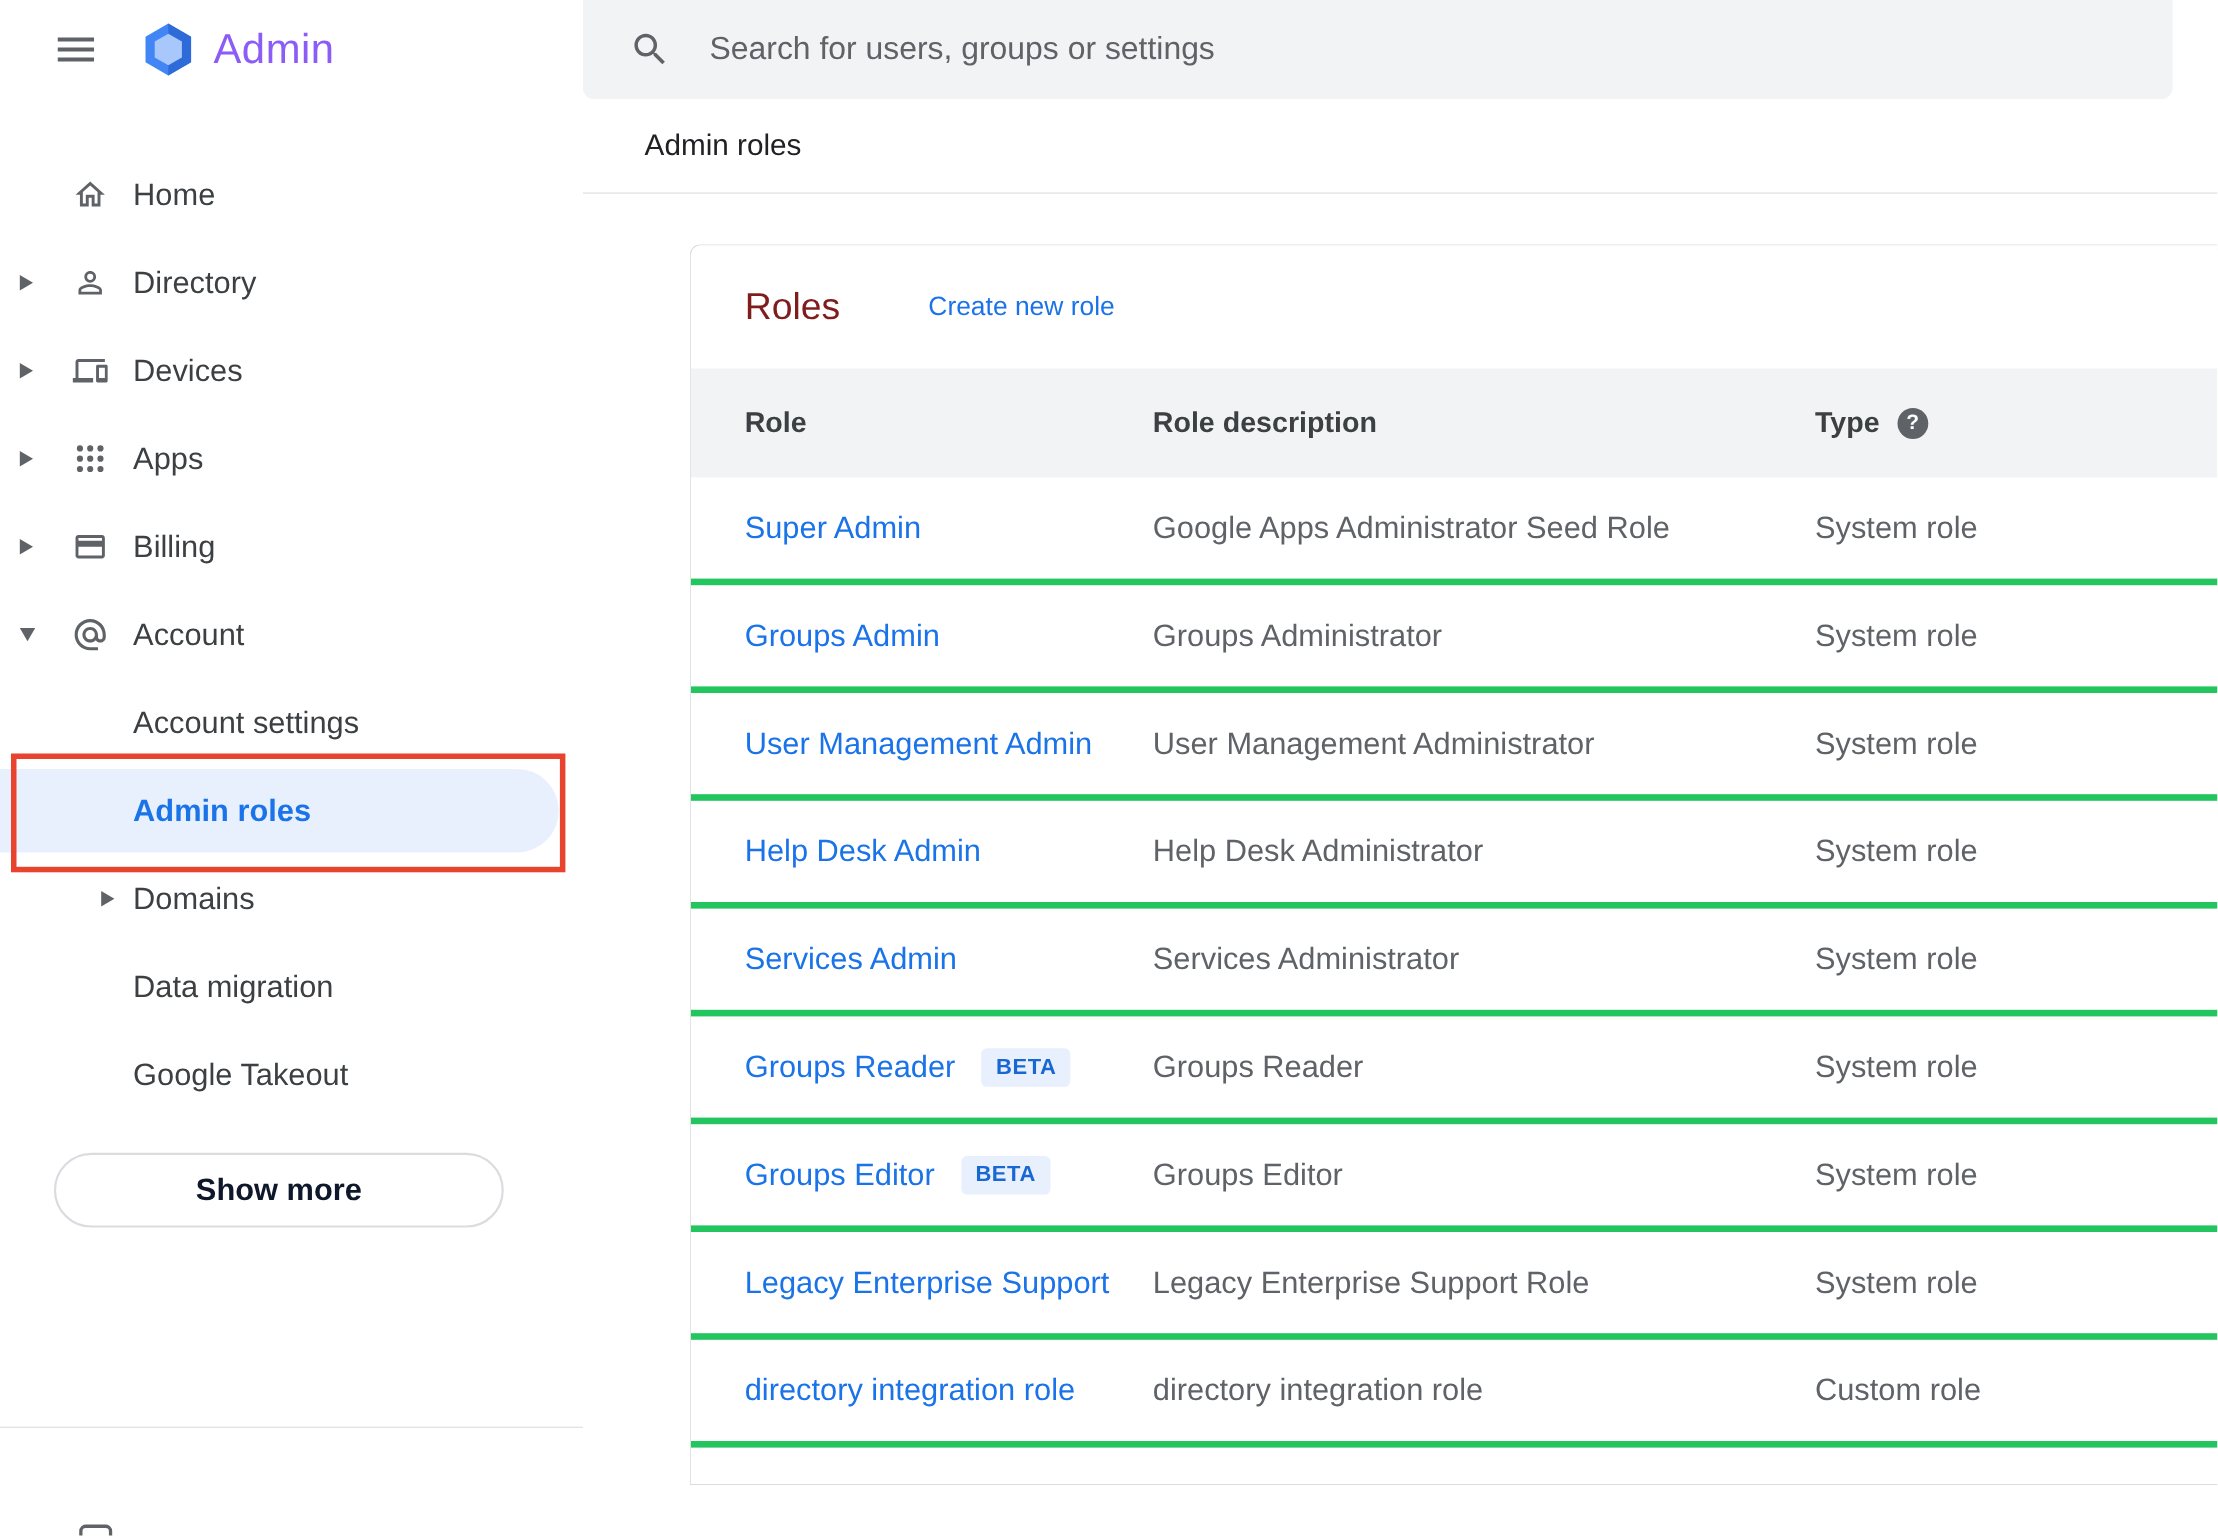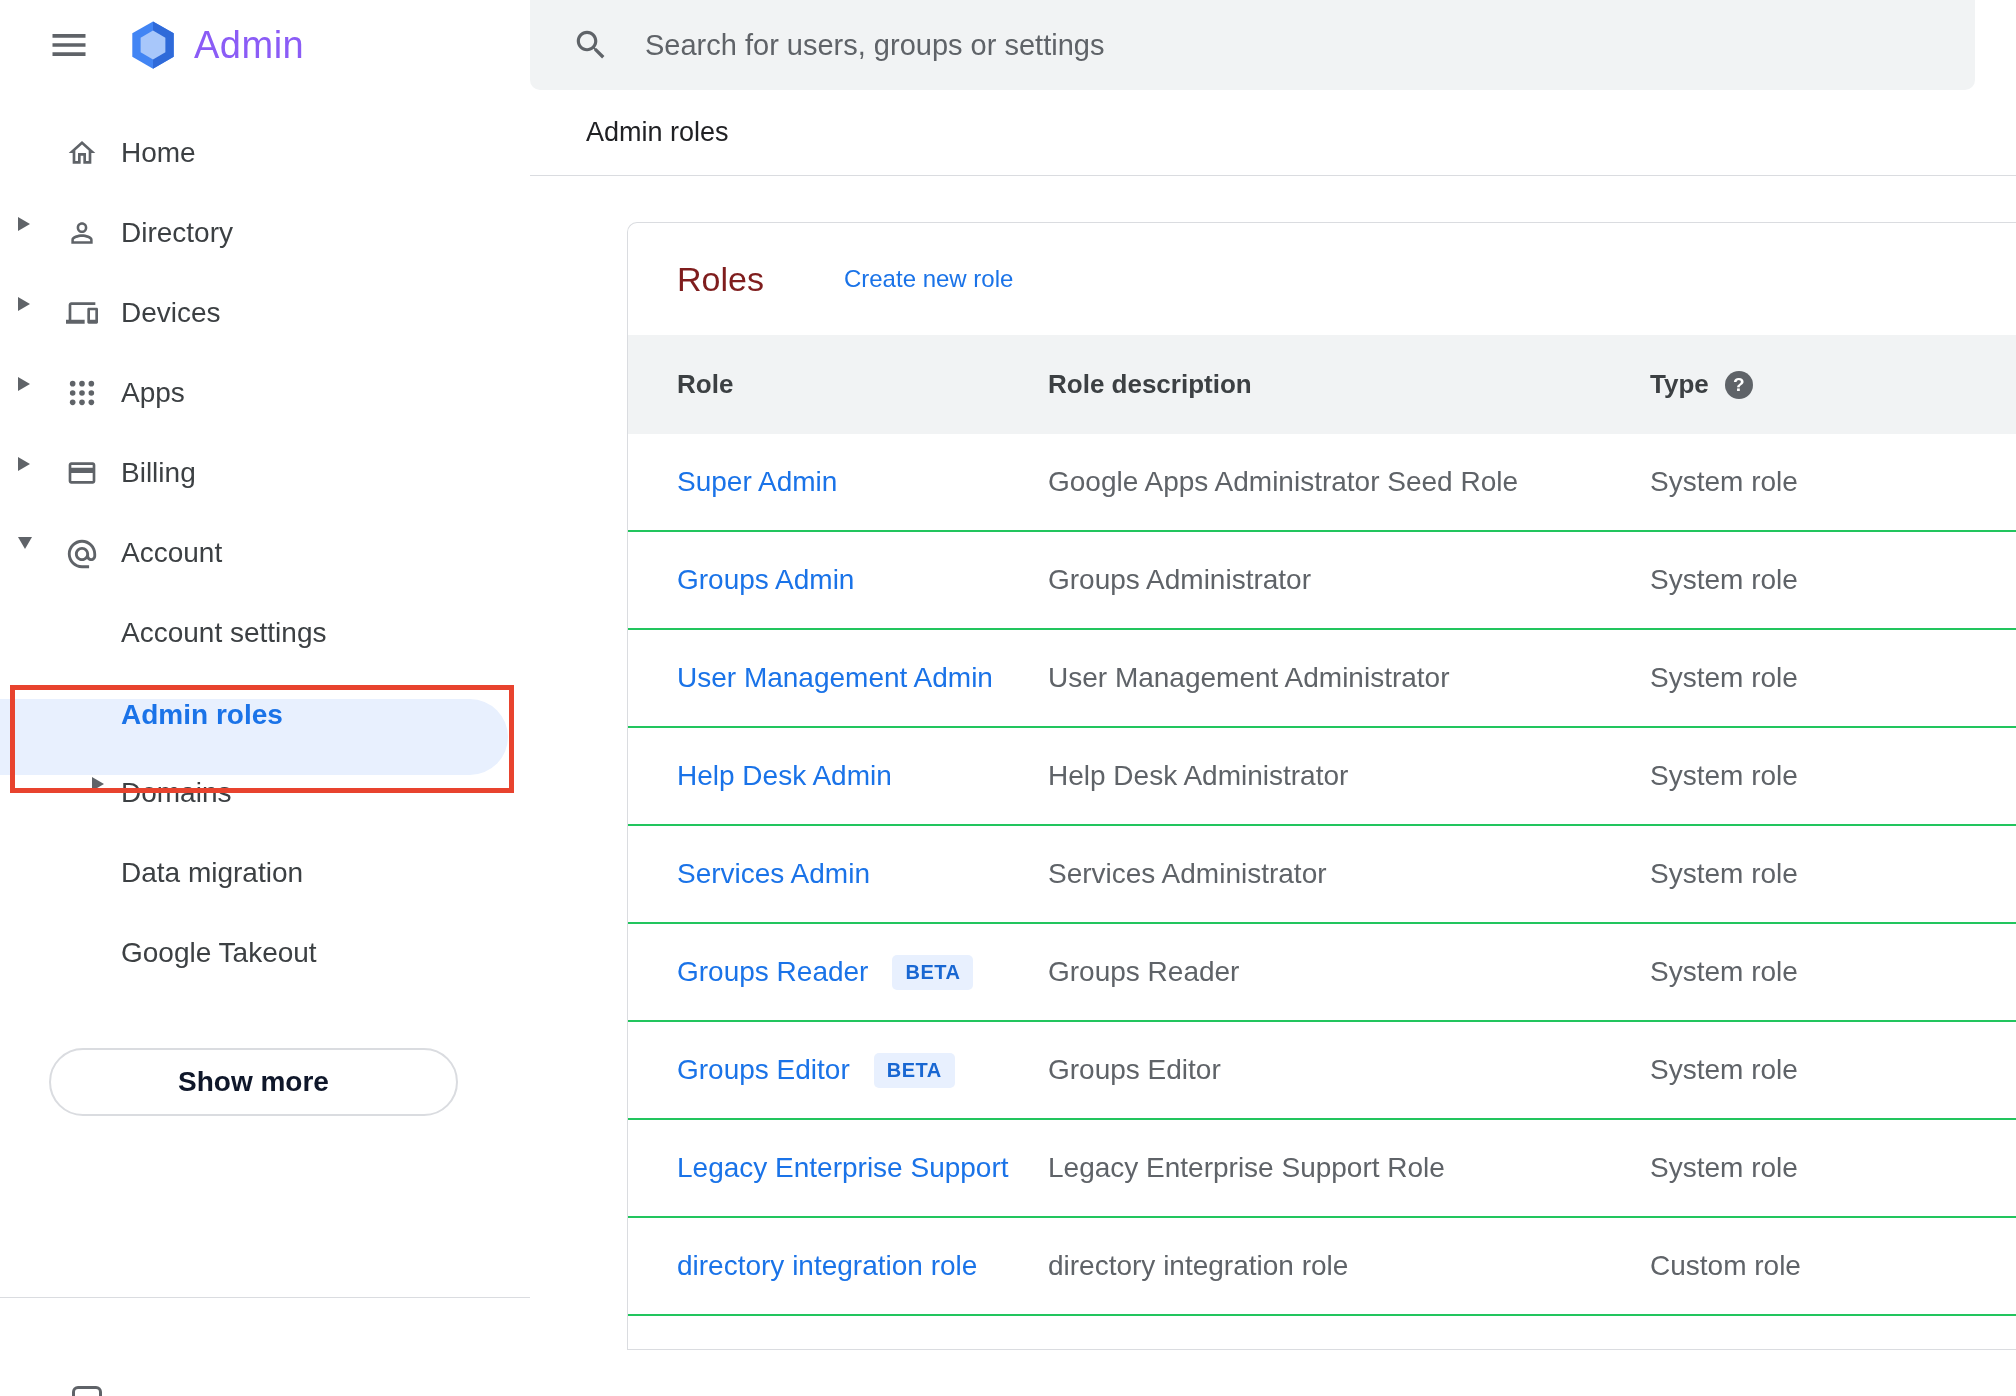--- a/index.html
+++ b/index.html
@@ -9,21 +9,21 @@
 
   
   .sidebar { width:530px; flex-shrink:0; position:relative; background:#fff; }
   .sidebar-header { height:90px; display:flex; align-items:center; padding-left:45px; }
   .hamburger { background:none; border:none; cursor:pointer; width:48px; height:48px;
                display:flex; align-items:center; justify-content:center; }
   .logo { margin-left:33px; display:flex; align-items:center; }
   .app-title { margin-left:14px; font-size:38px; color:#8b5cf6; letter-spacing:.5px; }
 
   .sidebar-nav { margin-top:47px; display:flex; flex-direction:column; }
-  .nav-item { height:80px; display:flex; align-items:flex-start; padding-left:18px; cursor:pointer; }
+  .nav-item { height:80px; display:flex; align-items:center; padding-left:18px; cursor:pointer; }
   .nav-item .arrow-slot { width:32px; display:flex; align-items:center; justify-content:flex-start; }
   .nav-item .icon-slot { width:40px; margin-left:12px; display:flex; align-items:center; justify-content:center; }
   .nav-item .nav-label { margin-left:19px; font-size:28px; color:#3c4043; white-space:nowrap; }
   .nav-item.child { padding-left:92px; }
   .nav-item.child .arrow-slot { width:29px; }
   .nav-item.child .nav-label { margin-left:0; }
   .nav-item.selected { background:#e8f0fe; width:508px; height:76px; margin:2px 0;
                        border-radius:0 38px 38px 0; }
   .nav-item.selected .nav-label { color:#1a73e8; font-weight:bold; }
 
@@ -65,21 +65,21 @@
   .create-link { margin-left:80px; font-size:24px; color:#1a73e8; text-decoration:none; cursor:pointer; }
 
   .thead, .trow { display:grid; grid-template-columns:371px 602px auto;
                   align-items:center; padding-left:49px; }
   .thead { height:99px; background:#f1f3f4; font-size:26px; font-weight:bold; color:#3c4043; }
   .type-th { display:flex; align-items:center; gap:16px; }
   .help-icon { width:28px; height:28px; border-radius:50%; background:#5f6368; color:#fff;
                font-size:19px; font-weight:bold; display:inline-flex; align-items:center;
                justify-content:center; cursor:pointer; }
 
-  .trow { height:98px; border-bottom:2px solid #22c55e; }
+  .trow { height:98px; border-bottom:6px solid #22c55e; }
   .role-cell { display:flex; align-items:center; }
   .role-link { font-size:28px; color:#1a73e8; text-decoration:none; cursor:pointer; white-space:nowrap; }
   .beta-badge { margin-left:24px; background:#e8f0fe; color:#1967d2; font-size:20px;
                 font-weight:bold; letter-spacing:.5px; padding:6px 13px; border-radius:5px; }
   .desc-cell, .type-cell { font-size:28px; color:#5f6368; }
 </style>
 </head>
 <body>
 
 <aside class="sidebar">

